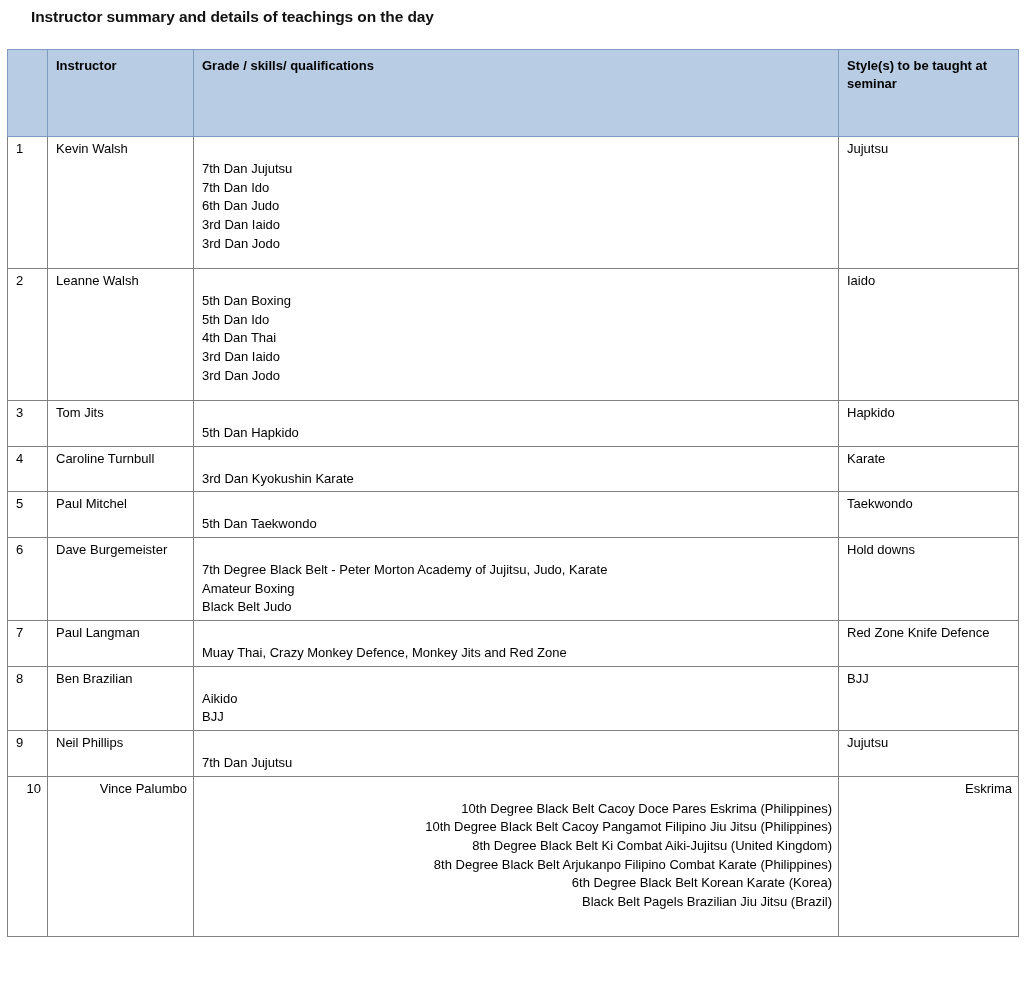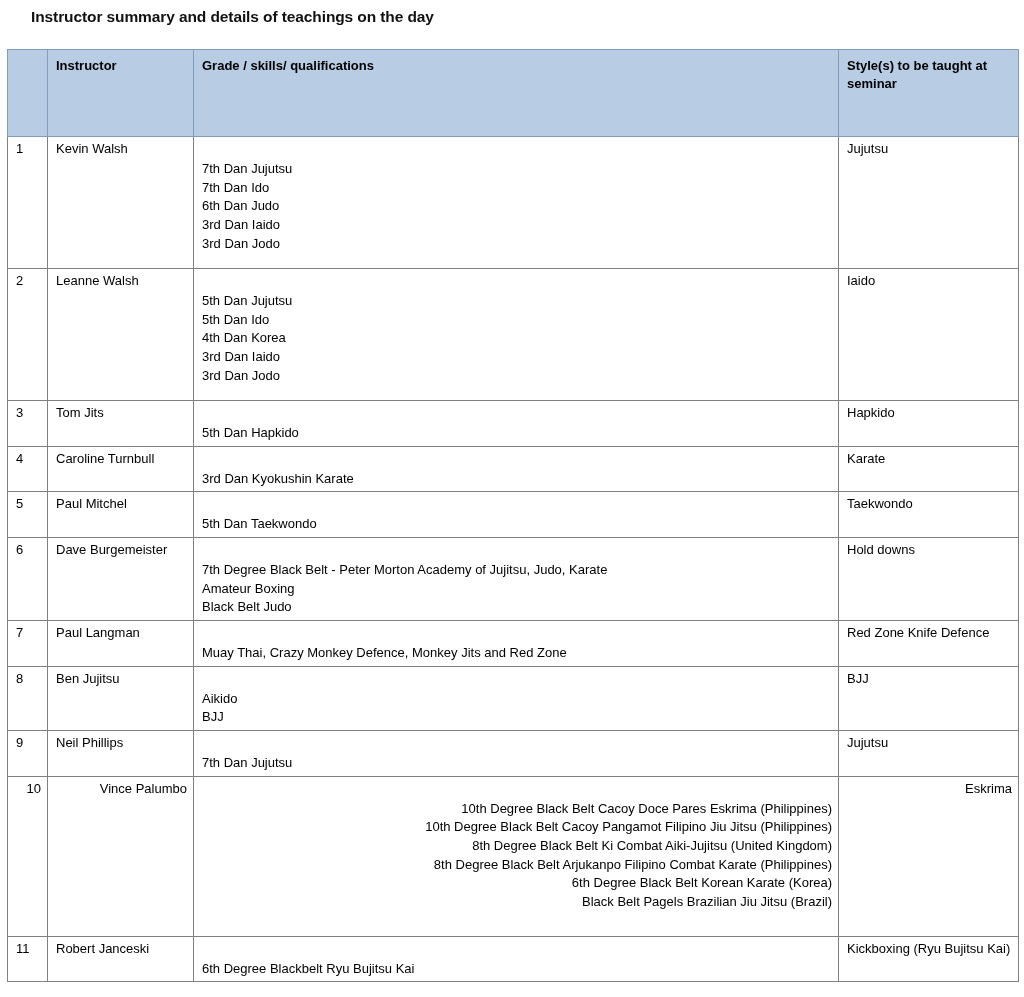--- a/index.html
+++ b/index.html
@@ -120,23 +120,23 @@
               <span class="ml">6th Dan Judo</span>
               <span class="ml">3rd Dan Iaido</span>
               <span class="ml">3rd Dan Jodo</span>
             </td>
             <td class="style-cell">Jujutsu</td>
           </tr>
           <tr data-rowspan="5">
             <td class="num-cell">2</td>
             <td class="name-cell">Leanne Walsh</td>
             <td class="grade-cell">
-              <span class="ml">5th Dan Jujutsu</span>
+              <span class="ml">5th Dan Boxing</span>
               <span class="ml">5th Dan Ido</span>
-              <span class="ml">4th Dan Korea</span>
+              <span class="ml">4th Dan Thai</span>
               <span class="ml">3rd Dan Iaido</span>
               <span class="ml">3rd Dan Jodo</span>
             </td>
             <td class="style-cell">Iaido</td>
           </tr>
           <tr data-rowspan="1">
             <td class="num-cell">3</td>
             <td class="name-cell">Tom Jits</td>
             <td class="grade-cell">
               <span class="ml">5th Dan Hapkido</span>
@@ -172,21 +172,21 @@
           <tr data-rowspan="1">
             <td class="num-cell">7</td>
             <td class="name-cell">Paul Langman</td>
             <td class="grade-cell">
               <span class="ml">Muay Thai, Crazy Monkey Defence, Monkey Jits and Red Zone</span>
             </td>
             <td class="style-cell">Red Zone Knife Defence</td>
           </tr>
           <tr data-rowspan="2">
             <td class="num-cell">8</td>
-            <td class="name-cell">Ben Jujitsu</td>
+            <td class="name-cell">Ben Brazilian</td>
             <td class="grade-cell">
               <span class="ml">Aikido</span>
               <span class="ml">BJJ</span>
             </td>
             <td class="style-cell">BJJ</td>
           </tr>
           <tr data-rowspan="1">
             <td class="num-cell">9</td>
             <td class="name-cell">Neil Phillips</td>
             <td class="grade-cell">
@@ -200,25 +200,17 @@
             <td class="grade-cell">
               <span class="ml">10th Degree Black Belt Cacoy Doce Pares Eskrima (Philippines)</span>
               <span class="ml">10th Degree Black Belt Cacoy Pangamot Filipino Jiu Jitsu (Philippines)</span>
               <span class="ml">8th Degree Black Belt Ki Combat Aiki-Jujitsu (United Kingdom)</span>
               <span class="ml">8th Degree Black Belt Arjukanpo Filipino Combat Karate (Philippines)</span>
               <span class="ml">6th Degree Black Belt Korean Karate (Korea)</span>
               <span class="ml">Black Belt Pagels Brazilian Jiu Jitsu (Brazil)</span>
             </td>
             <td class="style-cell">Eskrima</td>
           </tr>
-          <tr data-rowspan="1">
-            <td class="num-cell">11</td>
-            <td class="name-cell">Robert Janceski</td>
-            <td class="grade-cell">
-              <span class="ml">6th Degree Blackbelt Ryu Bujitsu Kai</span>
-            </td>
-            <td class="style-cell">Kickboxing (Ryu Bujitsu Kai)</td>
-          </tr>
         </tbody>
     </table>
   </div>
 
 </div>
 
 </body></html>

